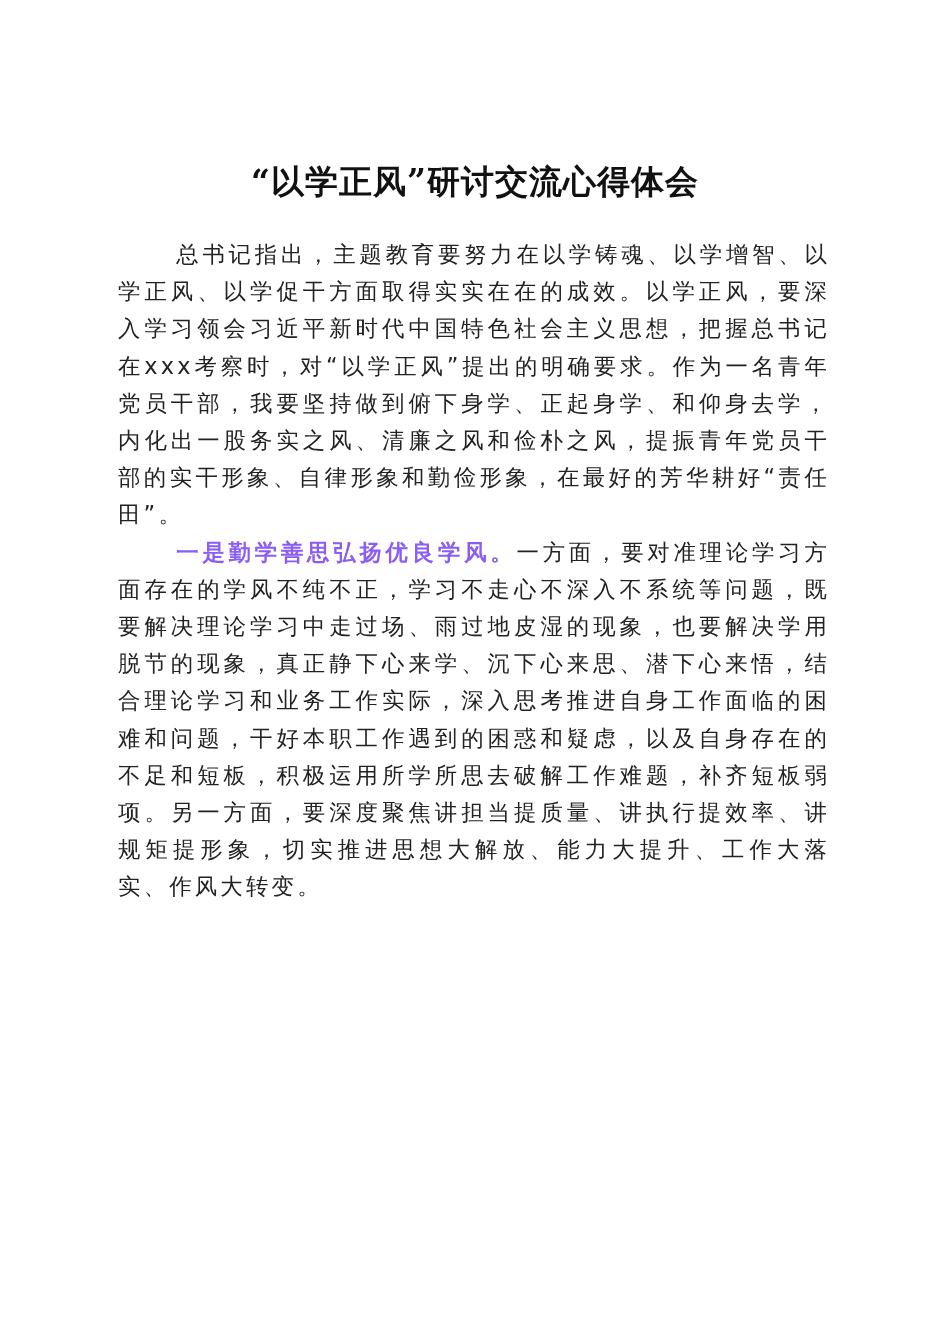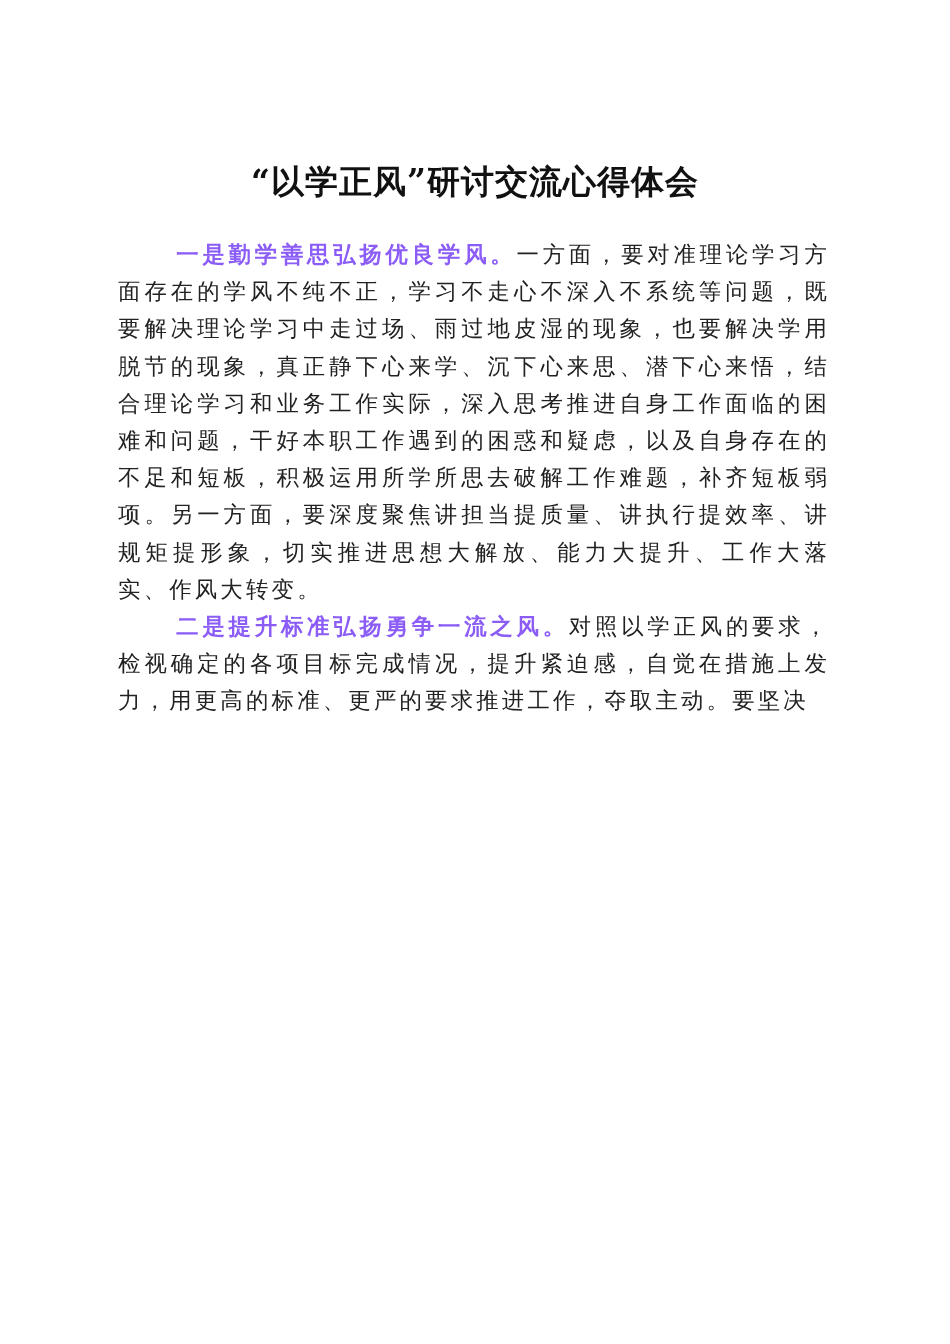--- a/index.html
+++ b/index.html
@@ -60,19 +60,19 @@
     }
   </style>
 </head>
 <body>
 
 <div class="page">
   <h1 class="title">“以学正风”研讨交流心得体会</h1>
 
   <div class="body">
     <p class="para">
-      <span class="lead">一是勤学善思弘扬优良学风。</span><span>一方面，要对准理论学习方面存在的学风不纯不正，学习不走心不深入不系统等问题，既要解决理论学习中走过场、雨过地皮湿的现象，也要解决学用脱节的现象，真正静下心来学、沉下心来思、潜下心来悟，结合理论学习和业务工作实际，深入思考推进自身工作面临的困难和问题，干好本职工作遇到的困惑和疑虑，以及自身存在的不足和短板，积极运用所学所思去破解工作难题，补齐短板弱项。另一方面，要深度聚焦讲担当提质量、讲执行提效率、讲规矩提形象，切实推进思想大解放、能力大提升、工作大落实、作风大转变。</span>
+      <span class="lead"></span><span>总书记指出，主题教育要努力在以学铸魂、以学增智、以学正风、以学促干方面取得实实在在的成效。以学正风，要深入学习领会习近平新时代中国特色社会主义思想，把握总书记在xxx考察时，对“以学正风”提出的明确要求。作为一名青年党员干部，我要坚持做到俯下身学、正起身学、和仰身去学，内化出一股务实之风、清廉之风和俭朴之风，提振青年党员干部的实干形象、自律形象和勤俭形象，在最好的芳华耕好“责任田”。</span>
     </p>
     <p class="para">
-      <span class="lead">二是提升标准弘扬勇争一流之风。</span><span>对照以学正风的要求，检视确定的各项目标完成情况，提升紧迫感，自觉在措施上发力，用更高的标准、更严的要求推进工作，夺取主动。要坚决</span>
+      <span class="lead">一是勤学善思弘扬优良学风。</span><span>一方面，要对准理论学习方面存在的学风不纯不正，学习不走心不深入不系统等问题，既要解决理论学习中走过场、雨过地皮湿的现象，也要解决学用脱节的现象，真正静下心来学、沉下心来思、潜下心来悟，结合理论学习和业务工作实际，深入思考推进自身工作面临的困难和问题，干好本职工作遇到的困惑和疑虑，以及自身存在的不足和短板，积极运用所学所思去破解工作难题，补齐短板弱项。另一方面，要深度聚焦讲担当提质量、讲执行提效率、讲规矩提形象，切实推进思想大解放、能力大提升、工作大落实、作风大转变。</span>
     </p>
   </div>
 </div>
 
 </body></html>

